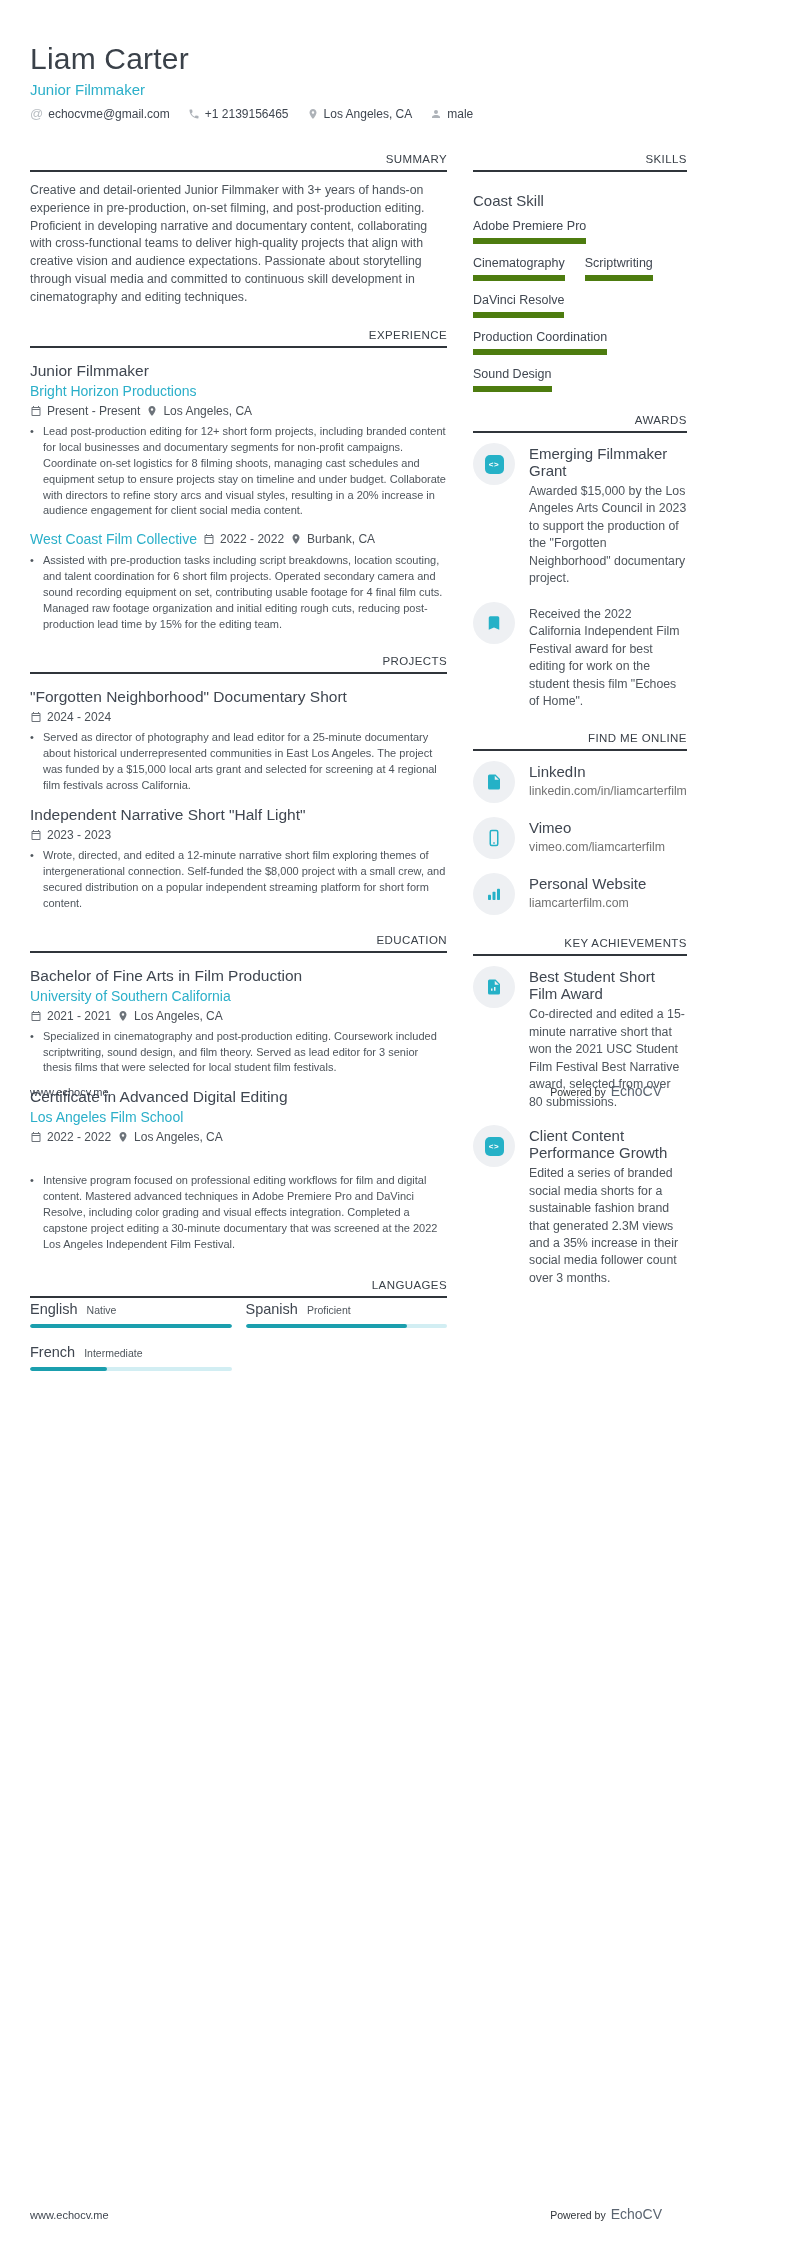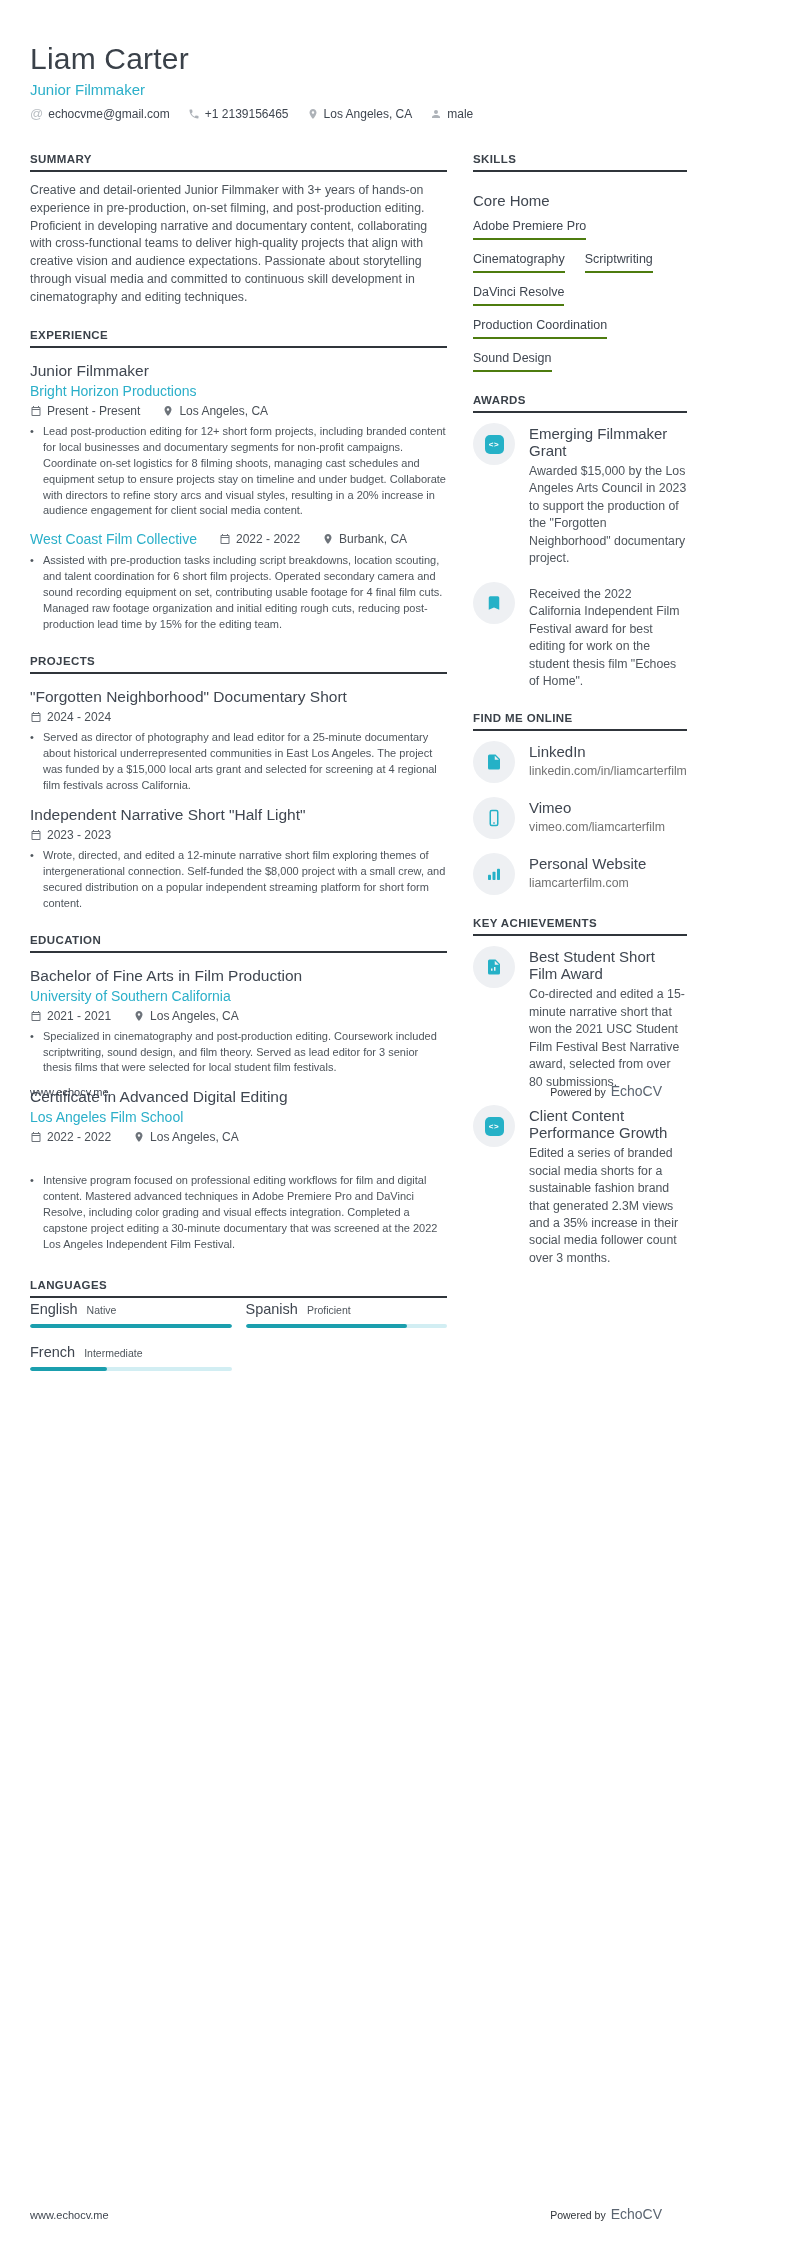--- a/index.html
+++ b/index.html
@@ -13,40 +13,40 @@
   .contact-row { display:flex; align-items:center; gap:18px; margin-top:8px; font-size:12px; color:#3f4650; }
   .contact-item { display:flex; align-items:center; gap:5px; }
   .gray-ic { color:#adb2b8; fill:#adb2b8; display:inline-flex; }
   .at-glyph { font-size:13px; color:#b9bec3; }
 
   
   .cols { display:flex; gap:26px; margin-top:10px; }
   .col-left { width:417px; flex:0 0 417px; }
   .col-right { flex:1; }
 
-  .sec-head { font-size:11.5px; letter-spacing:0.4px; color:#3a4149; font-weight:700;
-              border-bottom:2px solid #30353b; padding-bottom:5px; margin-top:22px; }
+  .sec-head { font-size:11.5px; letter-spacing:0.4px; color:#3a4149; font-weight:400;
+              border-bottom:2px solid #30353b; padding-bottom:5px; margin-top:22px;text-align:right; }
   .sec-body { padding-top:10px; }
 
   .para { font-size:12.3px; line-height:1.45; color:#4e555c; }
 
   .entry { margin-bottom:12px; }
   .entry-title { font-size:15.5px; color:#3f4650; font-weight:500; margin-top:4px; }
   .entry-org { font-size:14px; color:#2bafc9; font-weight:500; margin-top:3px; }
-  .meta-row { display:flex; align-items:center; gap:22px; margin-top:5px; font-size:12px; color:#4a5057; }
+  .meta-row { display:flex; align-items:center; gap:6px; margin-top:5px; font-size:12px; color:#4a5057; }
   .meta-item { display:flex; align-items:center; gap:5px; }
   .meta-item svg { fill:#6d737a; }
   .bullets { list-style:none; margin-top:6px; }
   .bullets li { position:relative; padding-left:13px; font-size:11px; line-height:1.45; color:#4e555c; }
   .bullets li::before { content:"•"; position:absolute; left:0; top:0; color:#4e555c; }
 
   
   .core-skill-label { font-size:15px; color:#3f4650; margin:10px 0 10px 0; }
   .skill-wrap { display:flex; flex-wrap:wrap; column-gap:20px; row-gap:12px; }
-  .skill-tag { font-size:12.5px; color:#3f4650; padding-bottom:5px; border-bottom:2px solid #4d7c0f; }
+  .skill-tag { font-size:12.5px; color:#3f4650; padding-bottom:5px; border-bottom:6px solid #4d7c0f; }
 
   
   .icon-item { display:flex; gap:14px; margin-bottom:14px; }
   .icon-circle { width:42px; height:42px; flex:0 0 42px; border-radius:50%; background:#eef0f3;
                  display:flex; align-items:center; justify-content:center; }
   .chip-code { width:19px; height:19px; border-radius:5px; background:#25b1c7; color:#fff;
                display:flex; align-items:center; justify-content:center; font-size:8px; font-weight:700; letter-spacing:0.5px; }
   .teal-svg { fill:#25b1c7; }
   .teal-stroke { stroke:#25b1c7; fill:none; stroke-width:2; }
   .item-title { font-size:15px; color:#3f4650; font-weight:500; margin-top:2px; }
@@ -240,21 +240,21 @@
               </span>
             </div>
           </div>
         </div>
       </div>
 
       <div class="col-right">
 
         <div class="sec-head">SKILLS</div>
         <div class="sec-body">
-          <div class="core-skill-label">Core Home</div>
+          <div class="core-skill-label">Coast Skill</div>
           <div class="skill-wrap">
             <span class="skill-tag">Adobe Premiere Pro</span>
             <span class="skill-tag">Cinematography</span>
             <span class="skill-tag">Scriptwriting</span>
             <span class="skill-tag">DaVinci Resolve</span>
             <span class="skill-tag">Production Coordination</span>
             <span class="skill-tag">Sound Design</span>
           </div>
         </div>
 

